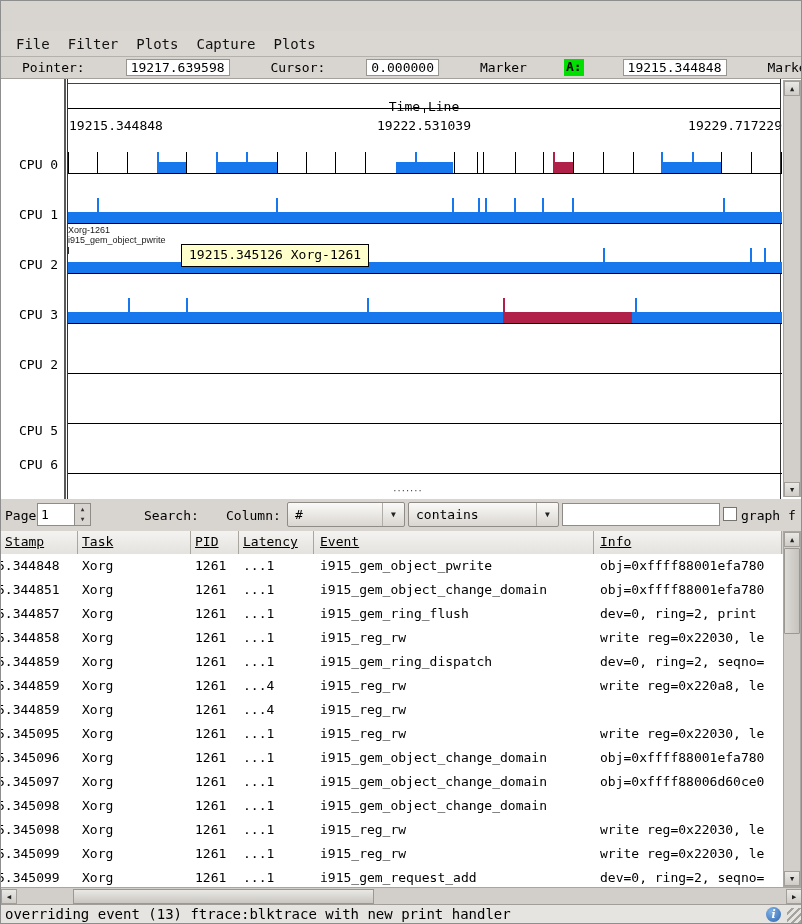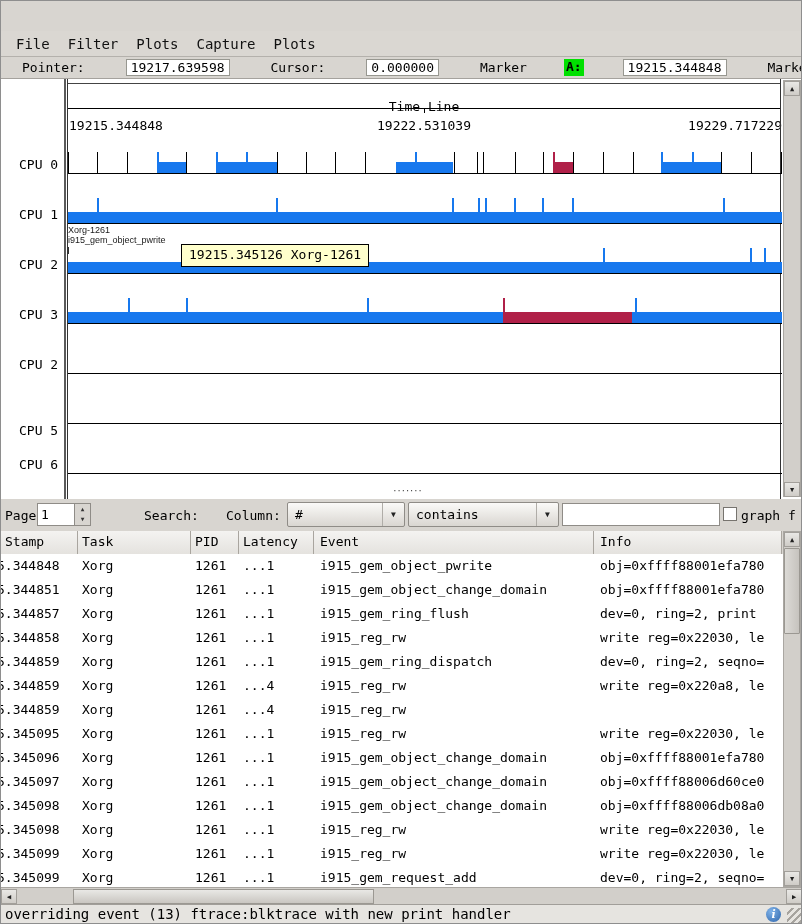--- a/index.html
+++ b/index.html
@@ -81,21 +81,21 @@
     border:1px solid #8f8c87; border-radius:2px; }
   .combo .ctext { position:absolute; left:7px; top:4px; }
   .combo .carrow { position:absolute; right:0; top:0; width:22px; height:23px;
     border-left:1px solid #b0ada8; font-size:8px; color:#222; text-align:center; line-height:23px; }
   .search-entry { position:absolute; left:561px; top:4px; width:158px; height:23px; background:#fff;
     border:1px solid #8f8c87; font:13px "DejaVu Sans Mono", monospace; padding:0 3px; }
   .gcheck { position:absolute; left:722px; top:8px; width:14px; height:14px; background:#fff;
     border:1px solid #77746f; }
 
   
-  .thead { position:absolute; left:0; top:530px; width:782px; height:38px; display:flex; }
+  .thead { position:absolute; left:0; top:530px; width:782px; height:38px; display:flex;text-decoration:underline; }
   .th { background:linear-gradient(#f4f3f1,#dbd8d3); border-right:1px solid #a9a59f;
     border-bottom:1px solid #918d87; font:13px "DejaVu Sans Mono", monospace; padding:3px 0 0 4px;
     white-space:nowrap; overflow:hidden; }
   .tbody { position:absolute; left:0; top:553px; width:782px; height:333px; background:#fff; overflow:hidden; }
   .trow { display:flex; height:24px; }
   .cell { font:13px "DejaVu Sans Mono", monospace; line-height:24px; white-space:nowrap;
     overflow:hidden; padding-left:4px; }
   .c0 { width:77px; padding-left:0; text-indent:-4px; }
   .c1 { width:113px; }
   .c2 { width:48px; }
@@ -343,21 +343,20 @@
         <div class="cell c3">...1</div>
         <div class="cell c4">i915_gem_object_change_domain</div>
         <div class="cell c5">obj=0xffff88006d60ce0</div>
       </div>
       <div class="trow">
         <div class="cell c0">5.345098</div>
         <div class="cell c1">Xorg</div>
         <div class="cell c2">1261</div>
         <div class="cell c3">...1</div>
         <div class="cell c4">i915_gem_object_change_domain</div>
-        <div class="cell c5">obj=0xffff88006db08a0</div>
       </div>
       <div class="trow">
         <div class="cell c0">5.345098</div>
         <div class="cell c1">Xorg</div>
         <div class="cell c2">1261</div>
         <div class="cell c3">...1</div>
         <div class="cell c4">i915_reg_rw</div>
         <div class="cell c5">write reg=0x22030, le</div>
       </div>
       <div class="trow">

